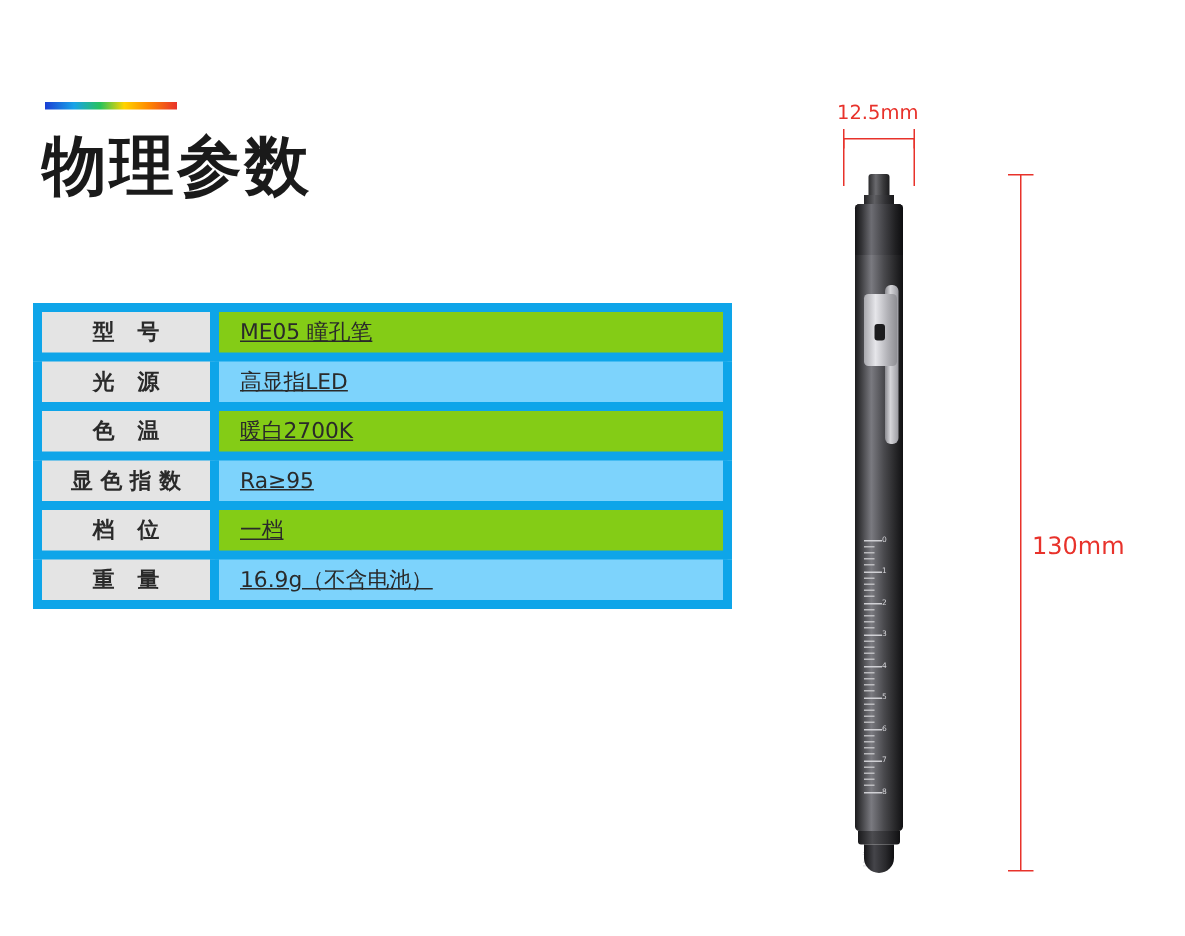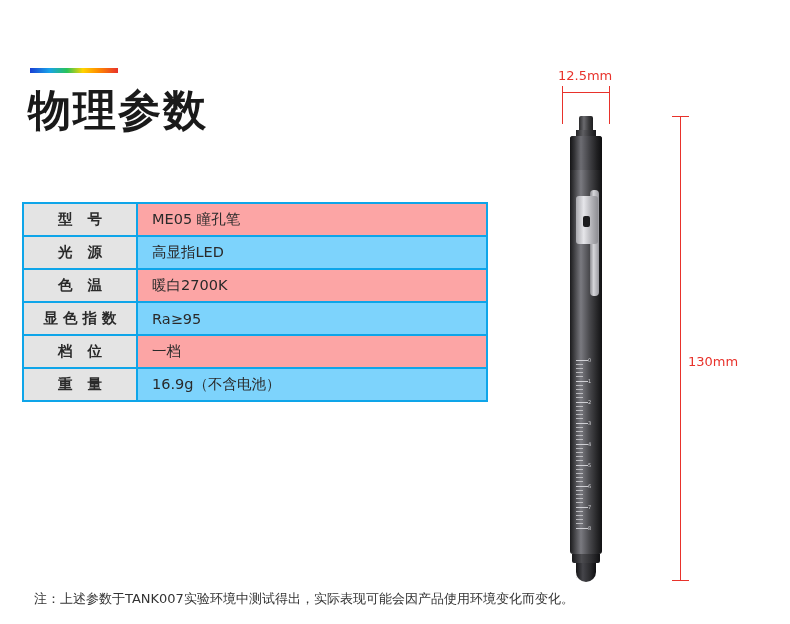--- a/index.html
+++ b/index.html
@@ -48,35 +48,36 @@
     left: 22px;
     top: 202px;
     width: 466px;
     border-collapse: collapse;
     table-layout: fixed;
   }
   .spec-table tr {
     height: 33px;
   }
   .spec-table td {
-    border: 2px solid #0ea5e9;
+    border: 6px solid #0ea5e9;
     font-size: 14.5px;
     color: #2a2a2a;
     font-family: "DejaVu Sans", "Liberation Sans", sans-serif;
+    text-decoration: underline;
   }
   .spec-table td.label {
     width: 112px;
     background: #e4e4e4;
     text-align: center;
     font-weight: bold;
     letter-spacing: 0px;
     padding: 0;
   }
   .spec-table td.value {
-    background: #fca5a5;
+    background: #84cc16;
     padding-left: 14px;
     font-weight: normal;
   }
   .spec-table tr.alt td.label {
     background: #e4e4e4;
   }
   .spec-table tr.alt td.value {
     background: #7dd3fc;
   }
   .label-spaced {
@@ -176,21 +177,21 @@
     left: 152px;
     top: 524px;
     width: 17px;
     height: 1px;
     background: #e8322b;
   }
   .dim-right-label {
     position: absolute;
     left: 168px;
     top: 298px;
-    font-size: 13px;
+    font-size: 16px;
     color: #e8322b;
     font-family: "DejaVu Sans", "Liberation Sans", sans-serif;
   }
 
   
   .pen {
     position: absolute;
     left: 42px;
     top: 60px;
     width: 48px;
@@ -345,21 +346,20 @@
         <td class="label"><span class="label-spaced">档  位</span></td>
         <td class="value">一档</td>
       </tr>
       <tr class="alt">
         <td class="label"><span class="label-spaced">重  量</span></td>
         <td class="value">16.9g（不含电池）</td>
       </tr>
     </tbody>
   </table>
 
-  <div class="footnote">注：上述参数于TANK007实验环境中测试得出，实际表现可能会因产品使用环境变化而变化。</div>
 
   <div class="diagram">
 
     <div class="dim-top-label">12.5mm</div>
     <div class="dim-top-tick-l"></div>
     <div class="dim-top-tick-r"></div>
     <div class="dim-top-line"></div>
     <div class="dim-ext-l"></div>
     <div class="dim-ext-r"></div>
 

